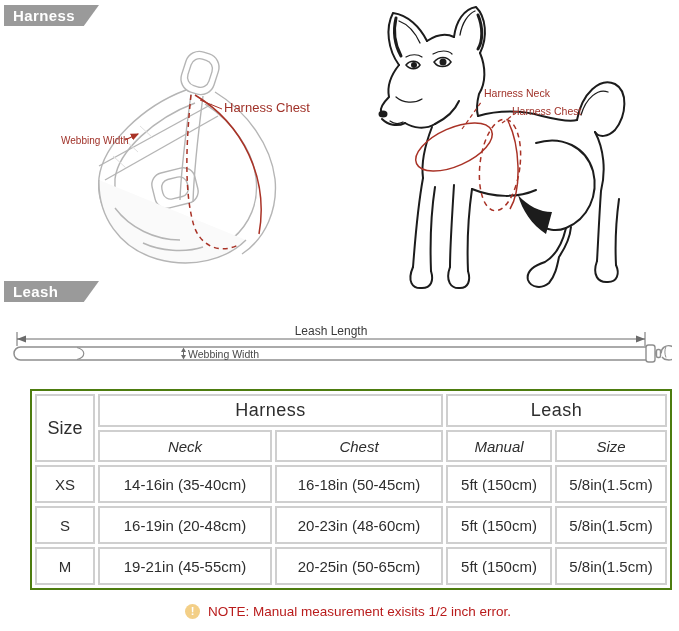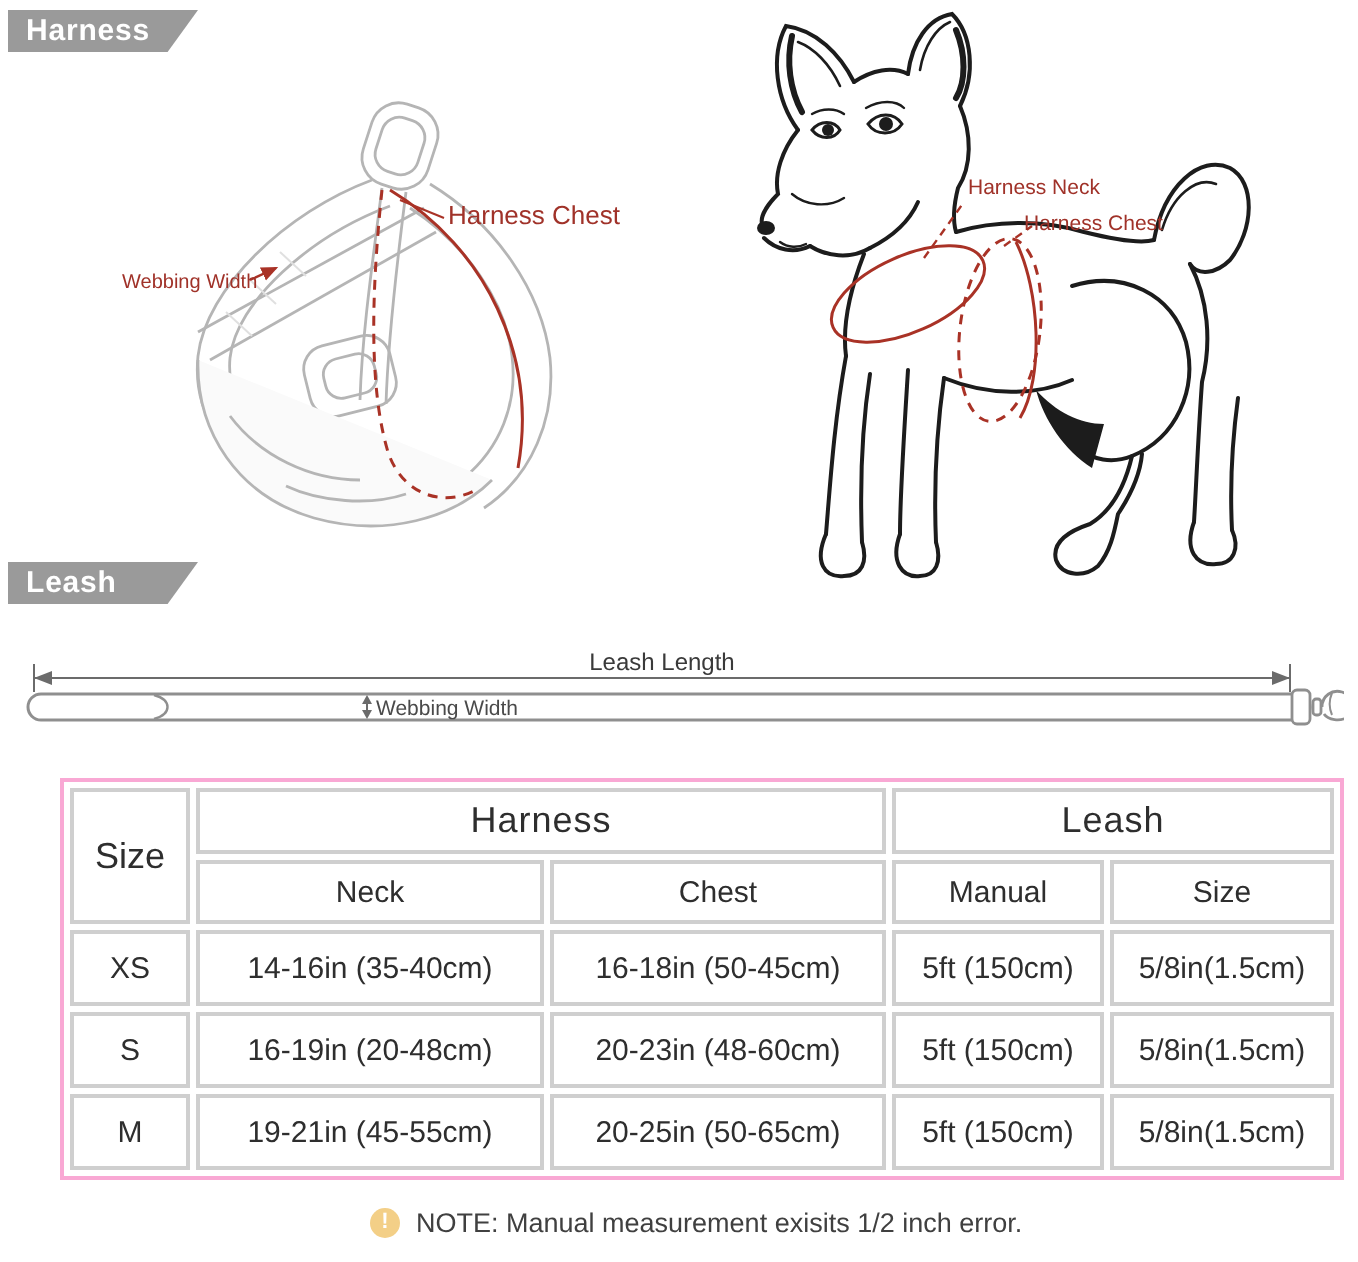--- a/index.html
+++ b/index.html
@@ -14,38 +14,38 @@
     color:#fff;font-weight:bold;font-size:15px;line-height:21px;
     padding-left:9px;letter-spacing:.4px;box-sizing:border-box;
   }
   #banner-harness{top:5px;}
   #banner-leash{top:281px;}
   svg text{font-family:"Liberation Sans",sans-serif;}
   .red-label{fill:#a03229;}
   
   .table-wrap{position:absolute;left:30px;top:389px;}
   table.size-table{
-    border-collapse:separate;border-spacing:3px;border:2px solid #f9a8d4;
+    border-collapse:separate;border-spacing:3px;border:2px solid #4d7c0f;
     width:642px;table-layout:fixed;background:#fff;
   }
   table.size-table th,table.size-table td{
     border:2px solid #cfcfcf;background:#fff;text-align:center;vertical-align:middle;
     color:#2e2e2e;font-weight:normal;padding:0;
   }
   th.group-head{font-size:18px;font-weight:bold;height:29px;letter-spacing:.5px;}
   th.size-head{font-size:18px;}
-  th.sub-head{font-size:15px;height:28px;}
+  th.sub-head{font-size:15px;height:28px;font-style:italic;}
   td.cell{font-size:15px;height:34px;margin-left:21px;}
   
   .note{position:absolute;left:185px;top:604px;display:flex;align-items:center;}
   .note-icon{
     width:15px;height:15px;border-radius:50%;background:#f3cf87;color:#fff;
     font-size:11px;font-weight:bold;text-align:center;line-height:15px;flex:0 0 auto;
   }
-  .note-text{margin-left:8px;font-size:13.5px;color:#404040;}
+  .note-text{margin-left:8px;font-size:13.5px;color:#b91c1c;}
 </style>
 </head>
 <body>
 
 <div class="canvas">
 
   <div class="banner" id="banner-harness">Harness</div>
 
   <svg style="position:absolute;left:45px;top:48px;" width="320" height="218" viewBox="0 0 320 218">
     <defs>

